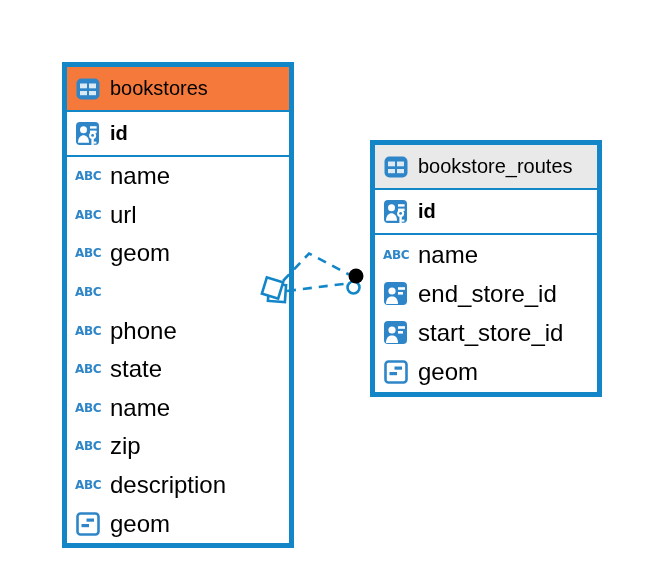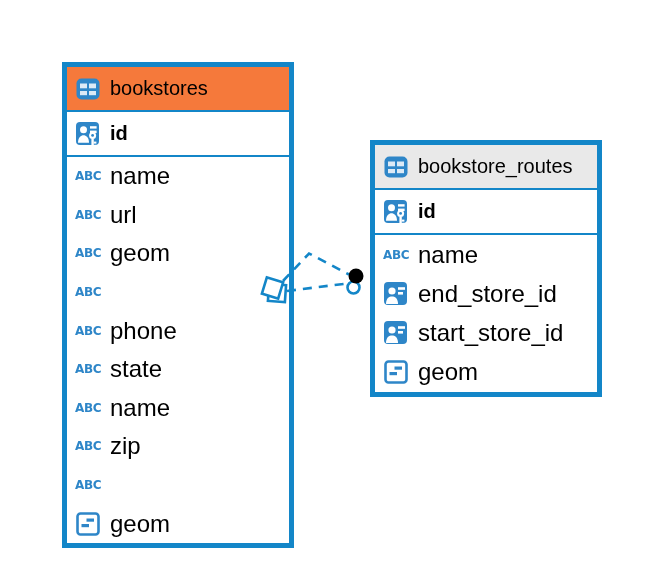--- a/index.html
+++ b/index.html
@@ -106,20 +106,21 @@
     <div class="trow colrow">
       <span class="abc">ABC</span>
       <span class="cname">name</span>
     </div>
     <div class="trow colrow">
       <span class="abc">ABC</span>
       <span class="cname">zip</span>
     </div>
     <div class="trow colrow">
       <span class="abc">ABC</span>
+      <span class="cname">description</span>
     </div>
     <div class="trow colrow">
       <span class="icon">
         <svg width="26" height="26" viewBox="0 0 26 26">
           <rect x="2.5" y="2.5" width="21" height="21" rx="3" fill="#fff" stroke="var(--icon_blue)" stroke-width="2.6"></rect>
           <rect x="11.5" y="7.5" width="7.5" height="3.2" fill="var(--icon_blue)"></rect>
           <rect x="6.5" y="13" width="7.5" height="3.2" fill="var(--icon_blue)"></rect>
         </svg>
       </span>
       <span class="cname">geom</span>

